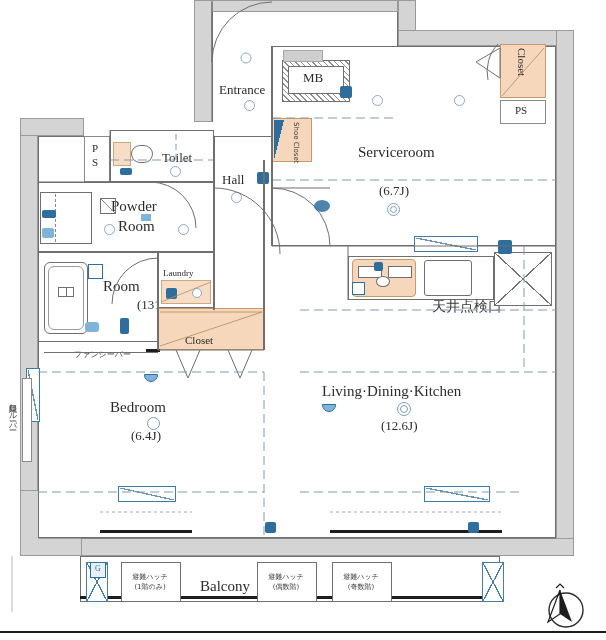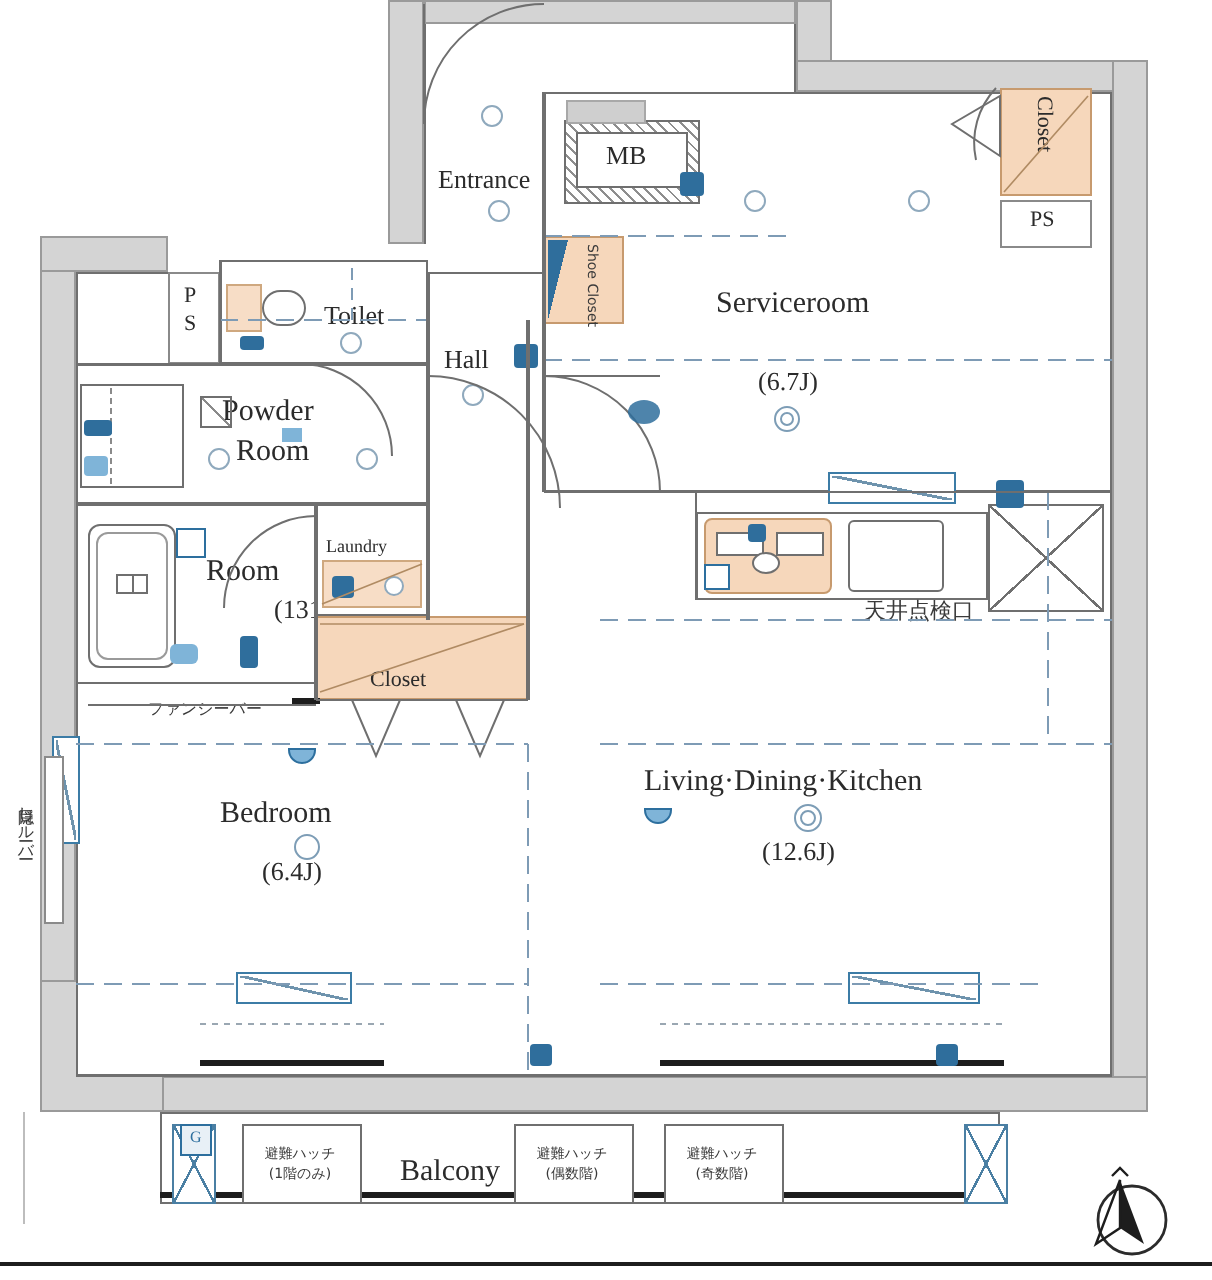--- a/index.html
+++ b/index.html
@@ -24,21 +24,21 @@
   .ln-dark{background:#1d1d1d;}
 
   
   .lab{position:absolute;white-space:nowrap;color:#2b2b2b;
        font-family:"Liberation Serif",serif;}
   .lab-lg{font-size:15px;}
   .lab-md{font-size:13px;}
   .lab-sm{font-size:11px;}
   .lab-xs{font-size:8px;}
   .lab-jp{font-family:"DejaVu Sans",sans-serif;font-size:7px;color:#3a3a3a;}
-  .lab-jp9{font-family:Liberation Serif, serif;font-size:11px;color:#3a3a3a;}
+  .lab-jp9{font-family:Liberation Serif, serif;font-size:14px;color:#3a3a3a;}
   .ctr{text-align:center;}
   .vert{writing-mode:vertical-rl;text-orientation:mixed;}
 
   
   .circ{border:1px solid #8fa9bd;border-radius:50%;background:#fff;}
   .circ2{border:1.5px solid #7d9db6;border-radius:50%;background:#fff;}
   .blue-fix{background:#2f6e9c;}
   .blue-lt{background:#7fb4d8;}
   .sq-blue{border:1px solid #2d6f9e;background:#fff;}
 

